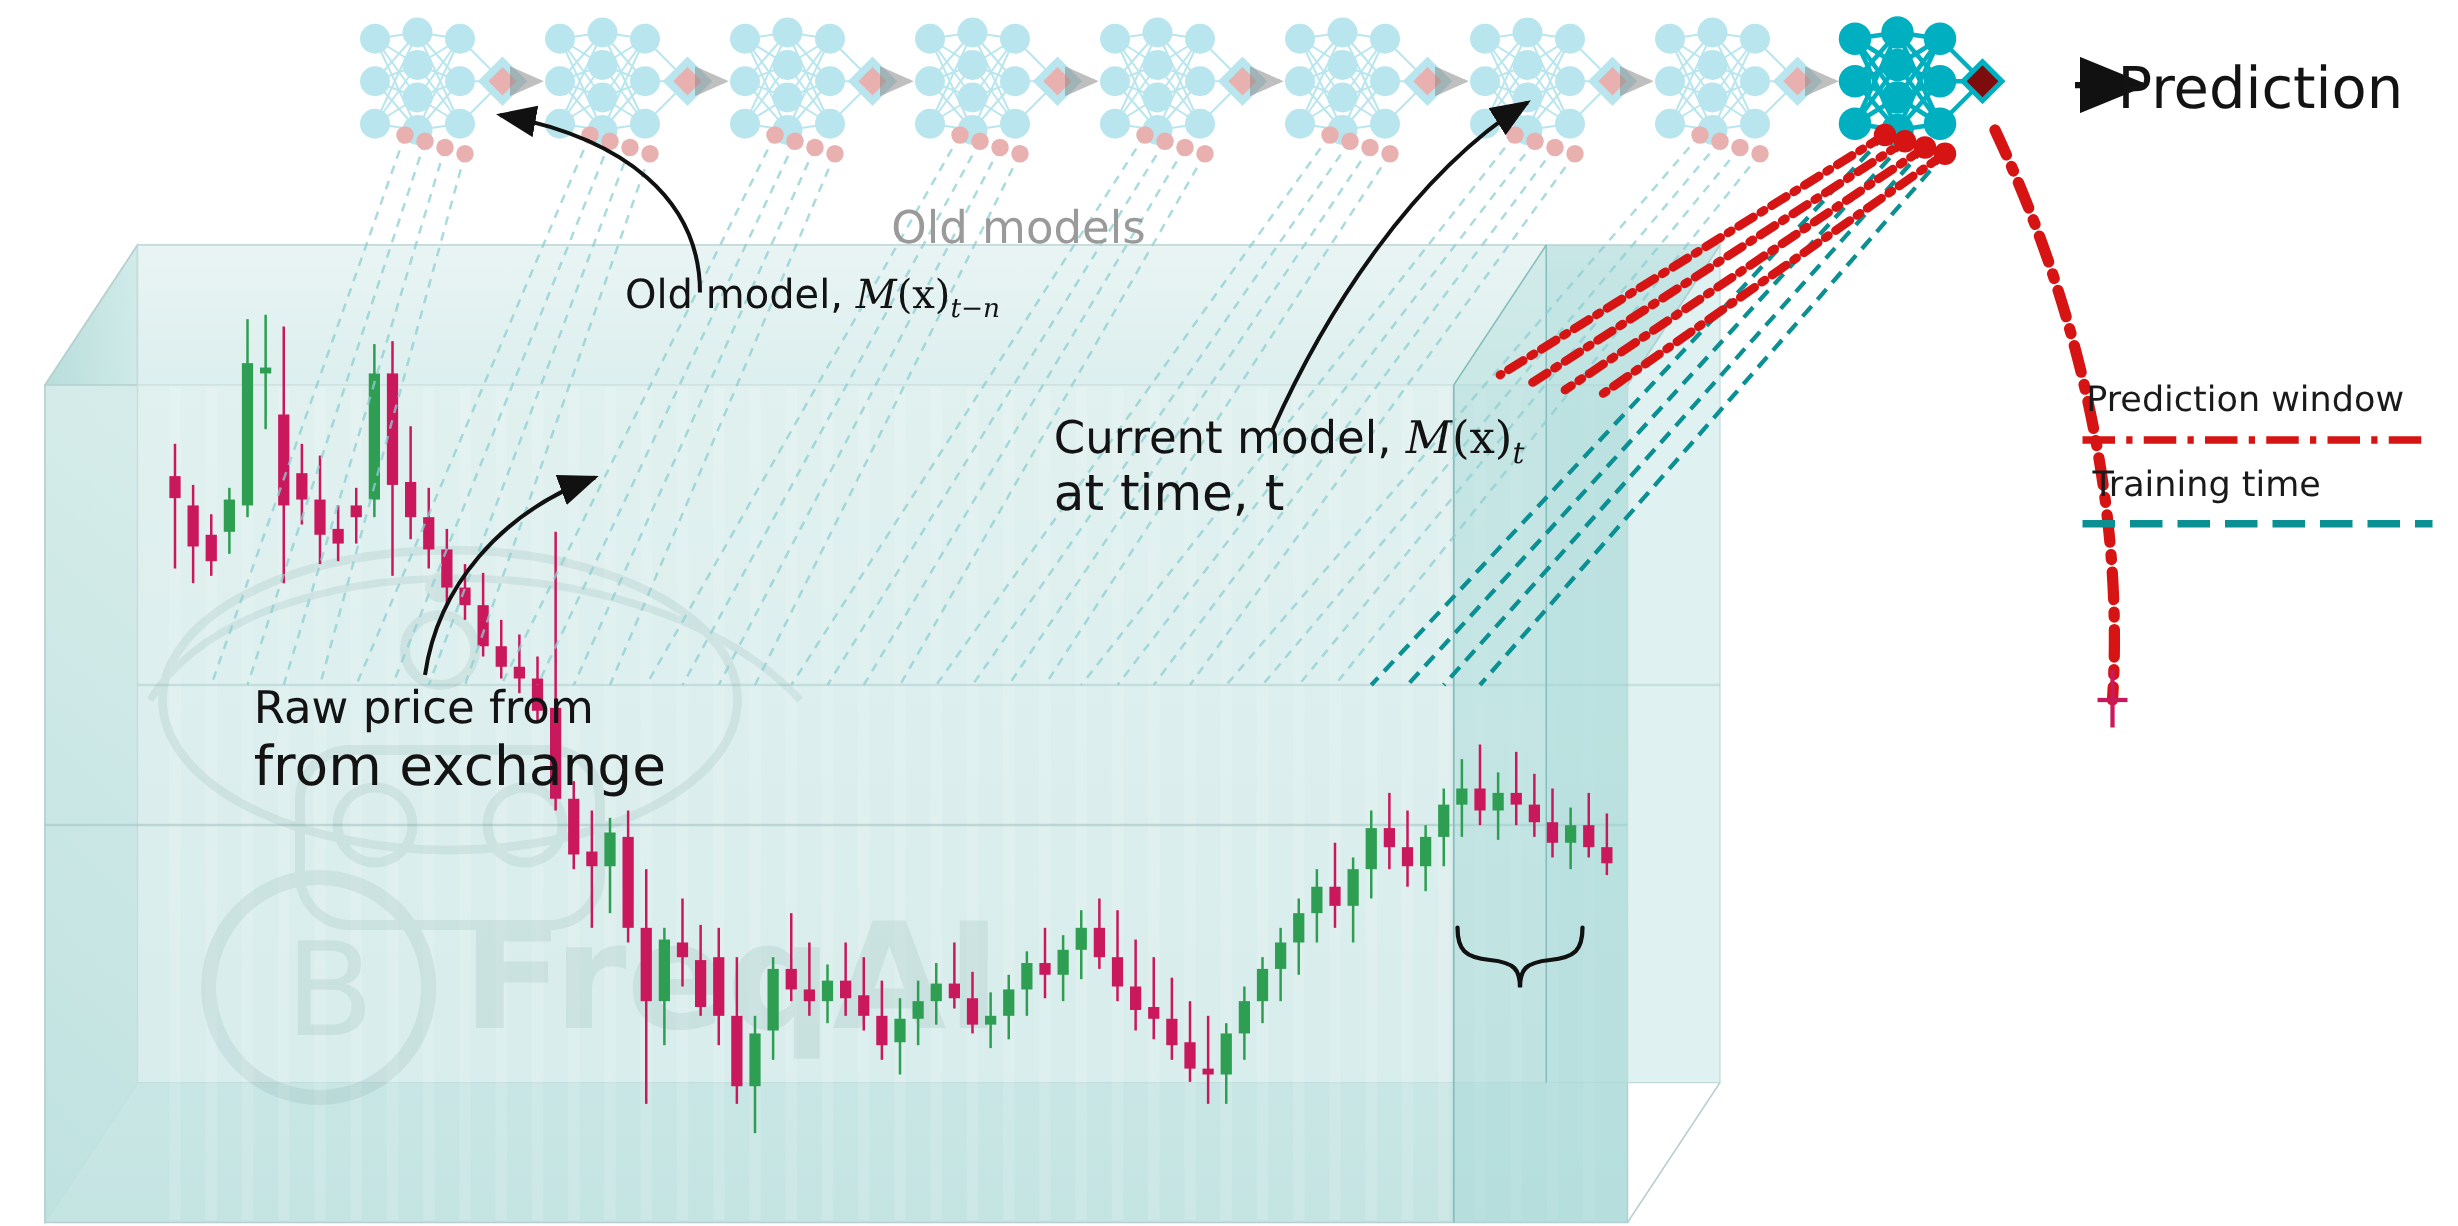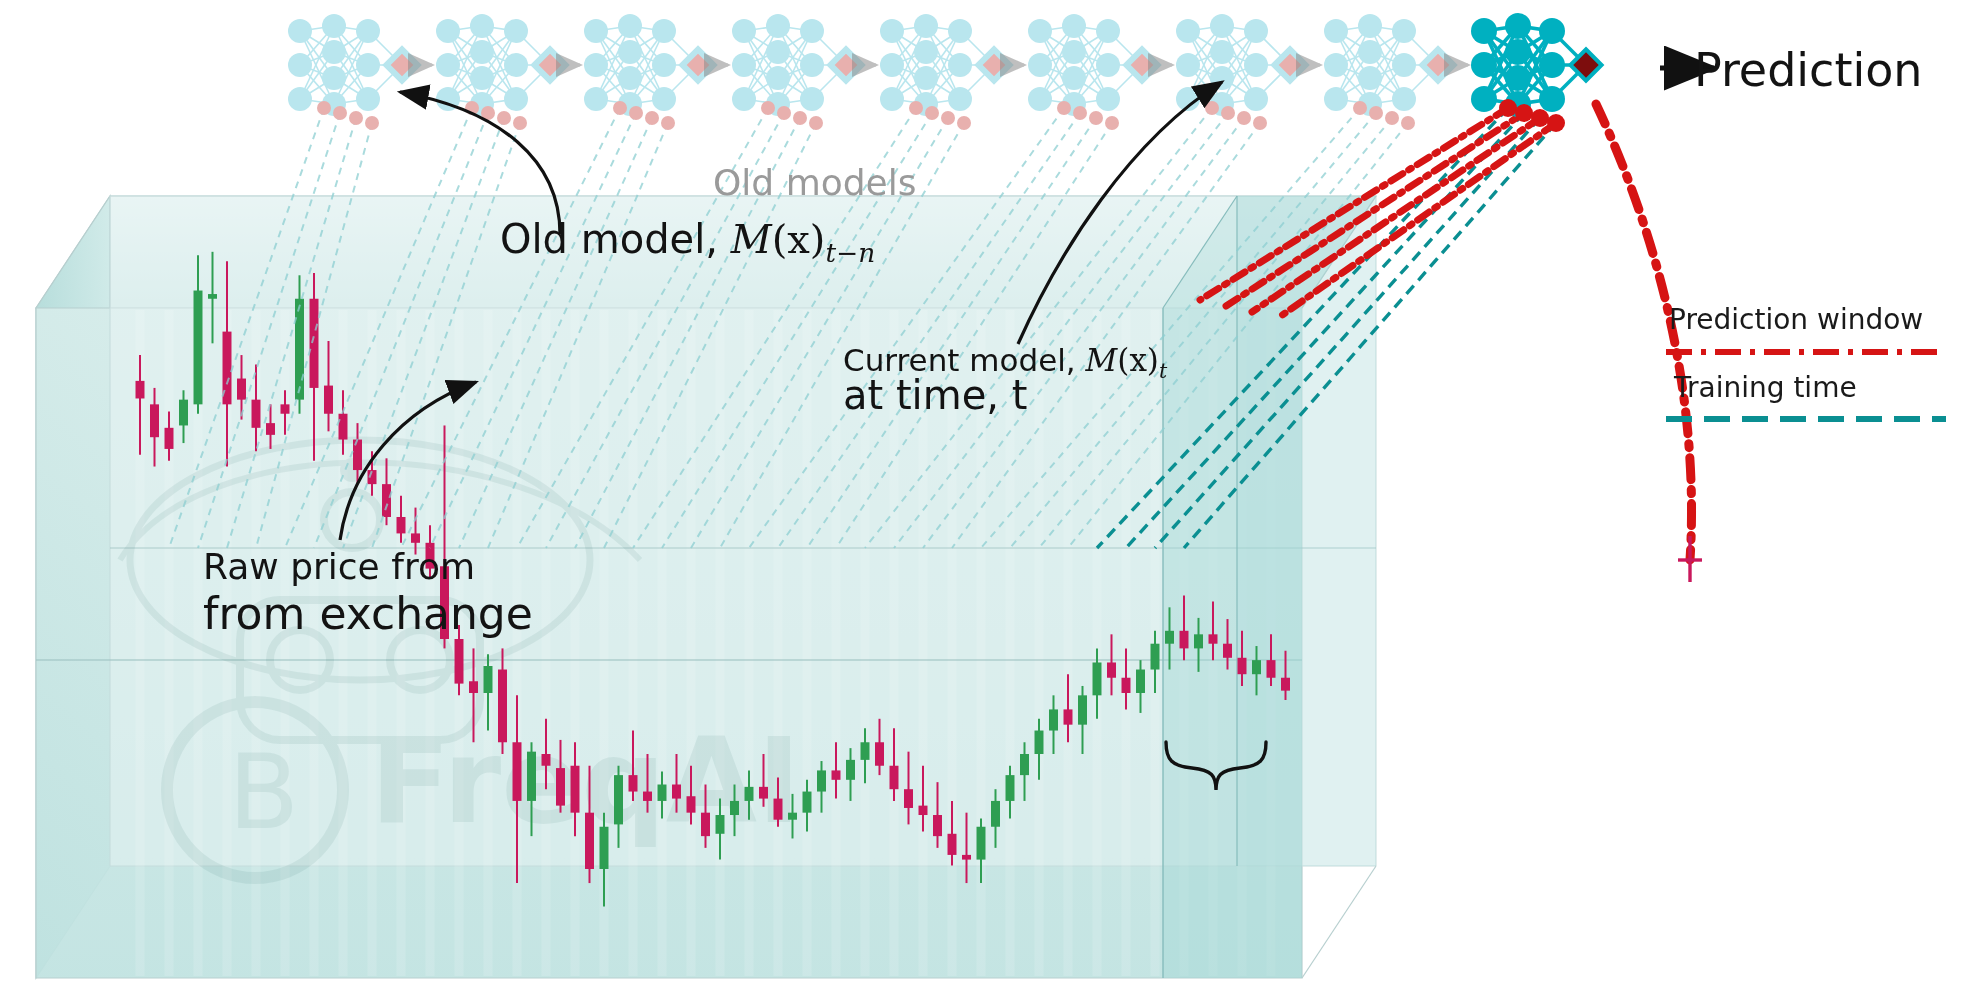--- a/index.html
+++ b/index.html
@@ -2,23 +2,23 @@
 <html><head>
 <meta charset="utf-8">
 <style>
   html,body{margin:0;padding:0;background:#ffffff;}
   body{width:1966px;height:981px;overflow:hidden;font-family:"DejaVu Sans",sans-serif;}
   #stage{position:relative;width:1966px;height:981px;background:#fff;}
   svg.layer{position:absolute;left:0;top:0;width:1966px;height:981px;overflow:visible;}
   .txt{position:absolute;color:#131313;font-family:"DejaVu Sans",sans-serif;white-space:pre;}
   .t-prediction{font-size:46px;left:1694px;top:43px;}
   .t-oldmodels{font-size:36px;color:#9a9a9a;left:713px;top:119px;margin-top:43px;}
-  .t-oldmodel1{font-size:40px;left:500px;top:216px;}
+  .t-oldmodel1{font-size:32px;left:500px;top:216px;}
   .t-oldmodel2{font-size:36px;left:500px;top:257px;}
-  .t-curmodel1{font-size:31px;left:843px;top:342px;}
+  .t-curmodel1{font-size:36px;left:843px;top:330px;}
   .t-curmodel2{font-size:40px;left:843px;top:372px;}
   .t-raw1{font-size:36px;left:203px;top:546px;}
   .t-raw2{font-size:44px;left:203px;top:588px;}
   .t-window{font-size:36px;left:1172px;top:700px;}
   .t-legend{font-size:28px;color:#1a1a1a;}
   .t-pred-in{left:1669px;top:303px;}
   .t-train-in{left:1674px;top:371px;}
   .mathi{font-family:"DejaVu Serif",serif;font-style:italic;}
   .mathr{font-family:"DejaVu Serif",serif;}
   .sub{font-size:0.66em;vertical-align:sub;font-family:"DejaVu Serif",serif;font-style:italic;}

